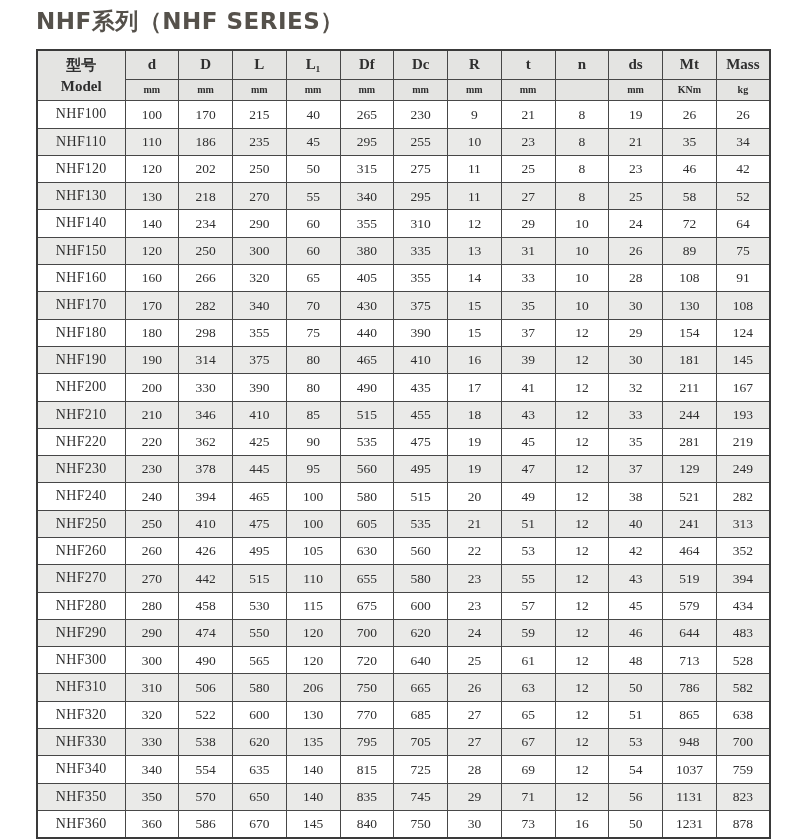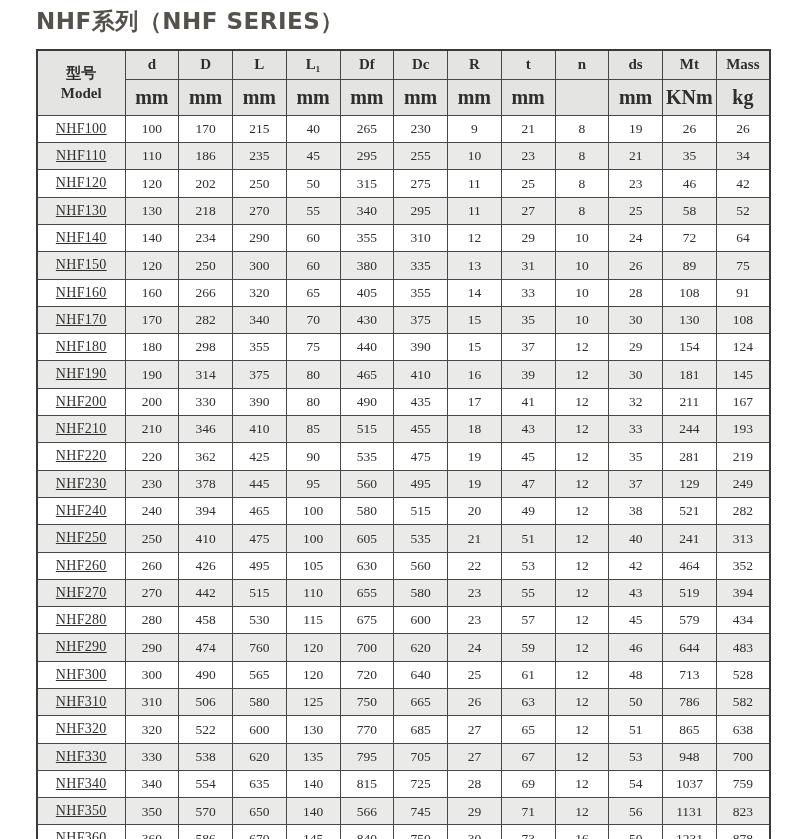--- a/index.html
+++ b/index.html
@@ -49,30 +49,29 @@
     line-height: 1.45;
     overflow: hidden;
     white-space: nowrap;
   }
   .spec-table thead th {
     background: var(--header_bg);
     font-weight: bold;
     font-size: 15px;
   }
   .spec-table thead th.unit-cell {
-    font-size: 20px;
+    font-size: 10px;
   }
   .spec-table th.model-head {
     font-size: 15px;
     line-height: 1.35;
   }
   .spec-table td.model-cell {
     font-size: 14px;
     letter-spacing: 0.3px;
-    text-decoration: underline;
   }
   .spec-table tbody tr.alt td {
     background: var(--row_alt_bg);
   }
   .spec-table tbody tr td {
     background: #ffffff;
   }
   .spec-table tbody tr.alt td {
     background: var(--row_alt_bg);
   }
@@ -421,21 +420,21 @@
           <td>57</td>
           <td>12</td>
           <td>45</td>
           <td>579</td>
           <td>434</td>
         </tr>
         <tr class="alt">
           <td class="model-cell">NHF290</td>
           <td>290</td>
           <td>474</td>
-          <td>760</td>
+          <td>550</td>
           <td>120</td>
           <td>700</td>
           <td>620</td>
           <td>24</td>
           <td>59</td>
           <td>12</td>
           <td>46</td>
           <td>644</td>
           <td>483</td>
         </tr>
@@ -452,21 +451,21 @@
           <td>12</td>
           <td>48</td>
           <td>713</td>
           <td>528</td>
         </tr>
         <tr class="alt">
           <td class="model-cell">NHF310</td>
           <td>310</td>
           <td>506</td>
           <td>580</td>
-          <td>125</td>
+          <td>206</td>
           <td>750</td>
           <td>665</td>
           <td>26</td>
           <td>63</td>
           <td>12</td>
           <td>50</td>
           <td>786</td>
           <td>582</td>
         </tr>
         <tr>
@@ -513,21 +512,21 @@
           <td>54</td>
           <td>1037</td>
           <td>759</td>
         </tr>
         <tr class="alt">
           <td class="model-cell">NHF350</td>
           <td>350</td>
           <td>570</td>
           <td>650</td>
           <td>140</td>
-          <td>566</td>
+          <td>835</td>
           <td>745</td>
           <td>29</td>
           <td>71</td>
           <td>12</td>
           <td>56</td>
           <td>1131</td>
           <td>823</td>
         </tr>
         <tr>
           <td class="model-cell">NHF360</td>

